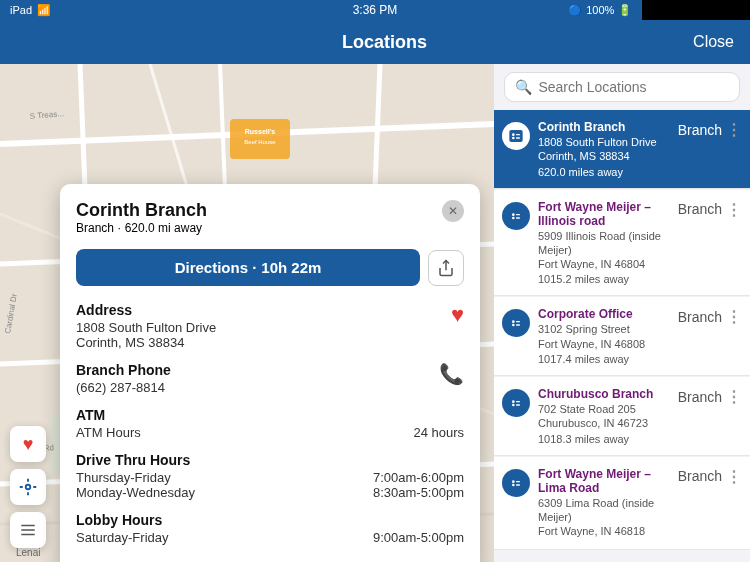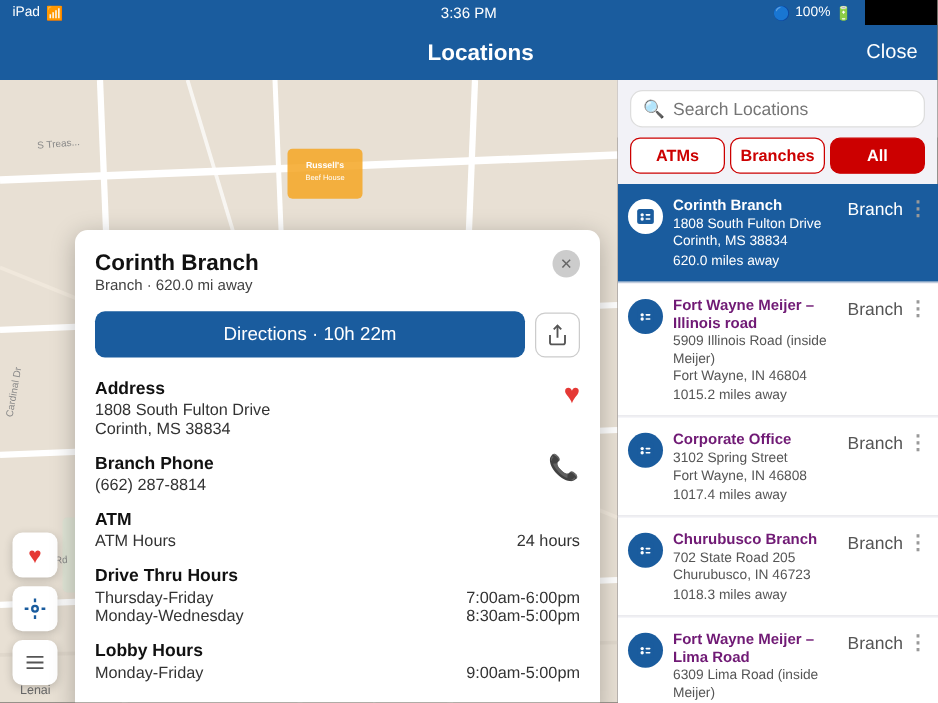--- a/index.html
+++ b/index.html
@@ -1,20 +1,20 @@
 <!DOCTYPE html>
 <html><head>
   <meta charset="utf-8">
   <style>
     * { box-sizing: border-box; margin: 0; padding: 0; }
     body { width: 750px; height: 562px; overflow: hidden; font-family: -apple-system, 'Helvetica Neue', Arial, sans-serif; background: #000; }
 
     
     #status-bar {
-      width: 692px; height: 20px;
+      width: 642px; height: 20px;
       background: #1a5c9e;
       display: flex; align-items: center; justify-content: space-between;
       padding: 0 10px;
       color: #fff; font-size: 11px; font-weight: 500;
     }
     #status-bar .left { display: flex; align-items: center; gap: 5px; }
     #status-bar .center { position: absolute; left: 50%; transform: translateX(-50%); font-size: 12px; font-weight: 500; }
     #status-bar .right { display: flex; align-items: center; gap: 4px; }
 
     
@@ -53,27 +53,27 @@
       z-index: 10;
     }
     #popup-header { display: flex; justify-content: space-between; align-items: flex-start; margin-bottom: 2px; }
     #popup-title { font-size: 18px; font-weight: 700; color: #111; }
     #popup-close-btn {
       width: 22px; height: 22px;
       background: #ccc; border-radius: 50%;
       display: flex; align-items: center; justify-content: center;
       cursor: pointer; font-size: 12px; color: #666; flex-shrink: 0;
     }
-    #popup-subtitle { font-size: 12px; color: #404040; margin-bottom: 12px; }
+    #popup-subtitle { font-size: 12px; color: #000000; margin-bottom: 12px; }
 
     #directions-row { display: flex; align-items: center; gap: 8px; margin-bottom: 16px; }
     #directions-btn {
       background: #1a5c9e; color: #fff;
       border: none; border-radius: 8px;
-      padding: 10px 6px; font-size: 15px; font-weight: 400;
+      padding: 10px 6px; font-size: 15px; font-weight: 700;
       cursor: pointer; flex: 1;
     }
     #share-btn {
       width: 36px; height: 36px;
       border: 1.5px solid #ccc; border-radius: 8px;
       display: flex; align-items: center; justify-content: center;
       cursor: pointer; color: #555; font-size: 16px;
     }
 
     .info-section { margin-bottom: 12px; }
@@ -305,21 +305,21 @@
         </div>
         <div class="info-row">
           <span class="info-value">Monday-Wednesday</span>
           <span class="info-value">8:30am-5:00pm</span>
         </div>
       </div>
 
       <div class="info-section">
         <div class="info-label">Lobby Hours</div>
         <div class="info-row">
-          <span class="info-value">Monday-Friday</span>
+          <span class="info-value">Saturday-Friday</span>
           <span class="info-value">9:00am-5:00pm</span>
         </div>
       </div>
     </div>
 
     <div class="map-fab" id="fab-heart" style="bottom:100px">♥</div>
     <div class="map-fab" id="fab-location" style="bottom:57px">
       <svg width="18" height="18" viewBox="0 0 24 24" fill="none" stroke="#1a5c9e" stroke-width="2.5">
         <circle cx="12" cy="12" r="3"></circle>
         <path d="M12 1v4M12 19v4M1 12h4M19 12h4"></path>
@@ -338,25 +338,20 @@
 
   <div id="right-panel">
 
     <div id="search-bar">
       <div id="search-input-wrapper">
         <span id="search-icon-span">🔍</span>
         <input type="text" id="search-input" placeholder="Search Locations" style="">
       </div>
     </div>
 
-    <div id="filter-tabs">
-      <div class="filter-tab">ATMs</div>
-      <div class="filter-tab">Branches</div>
-      <div class="filter-tab active">All</div>
-    </div>
 
     <div id="locations-list">
 
     <div class="location-item selected">
       <div class="loc-icon selected-bg">
         <svg viewBox="0 0 24 24" fill="#1a5c9e">
           <rect x="2" y="3" width="20" height="18" rx="3" fill="#1a5c9e"></rect>
           <rect x="2" y="3" width="20" height="18" rx="3" fill="none" stroke="#1a5c9e" stroke-width="0"></rect>
           <circle cx="8" cy="10" r="2" fill="#fff"></circle>
           <rect x="12" y="9" width="6" height="2" rx="1" fill="#fff"></rect>

